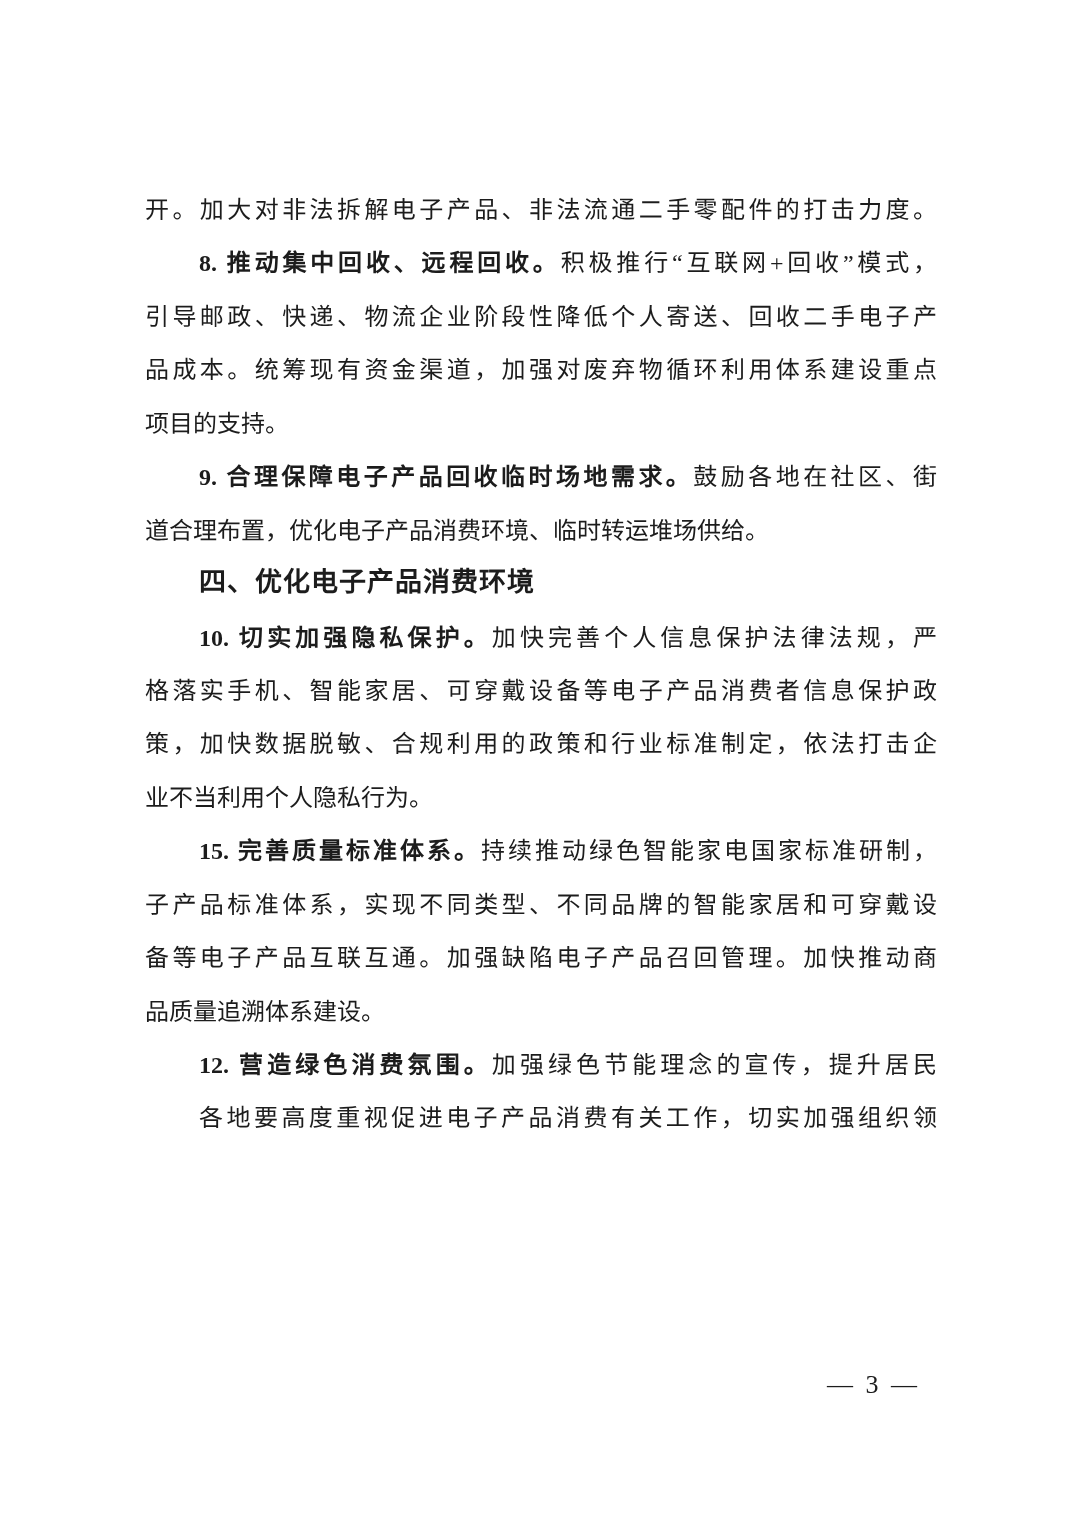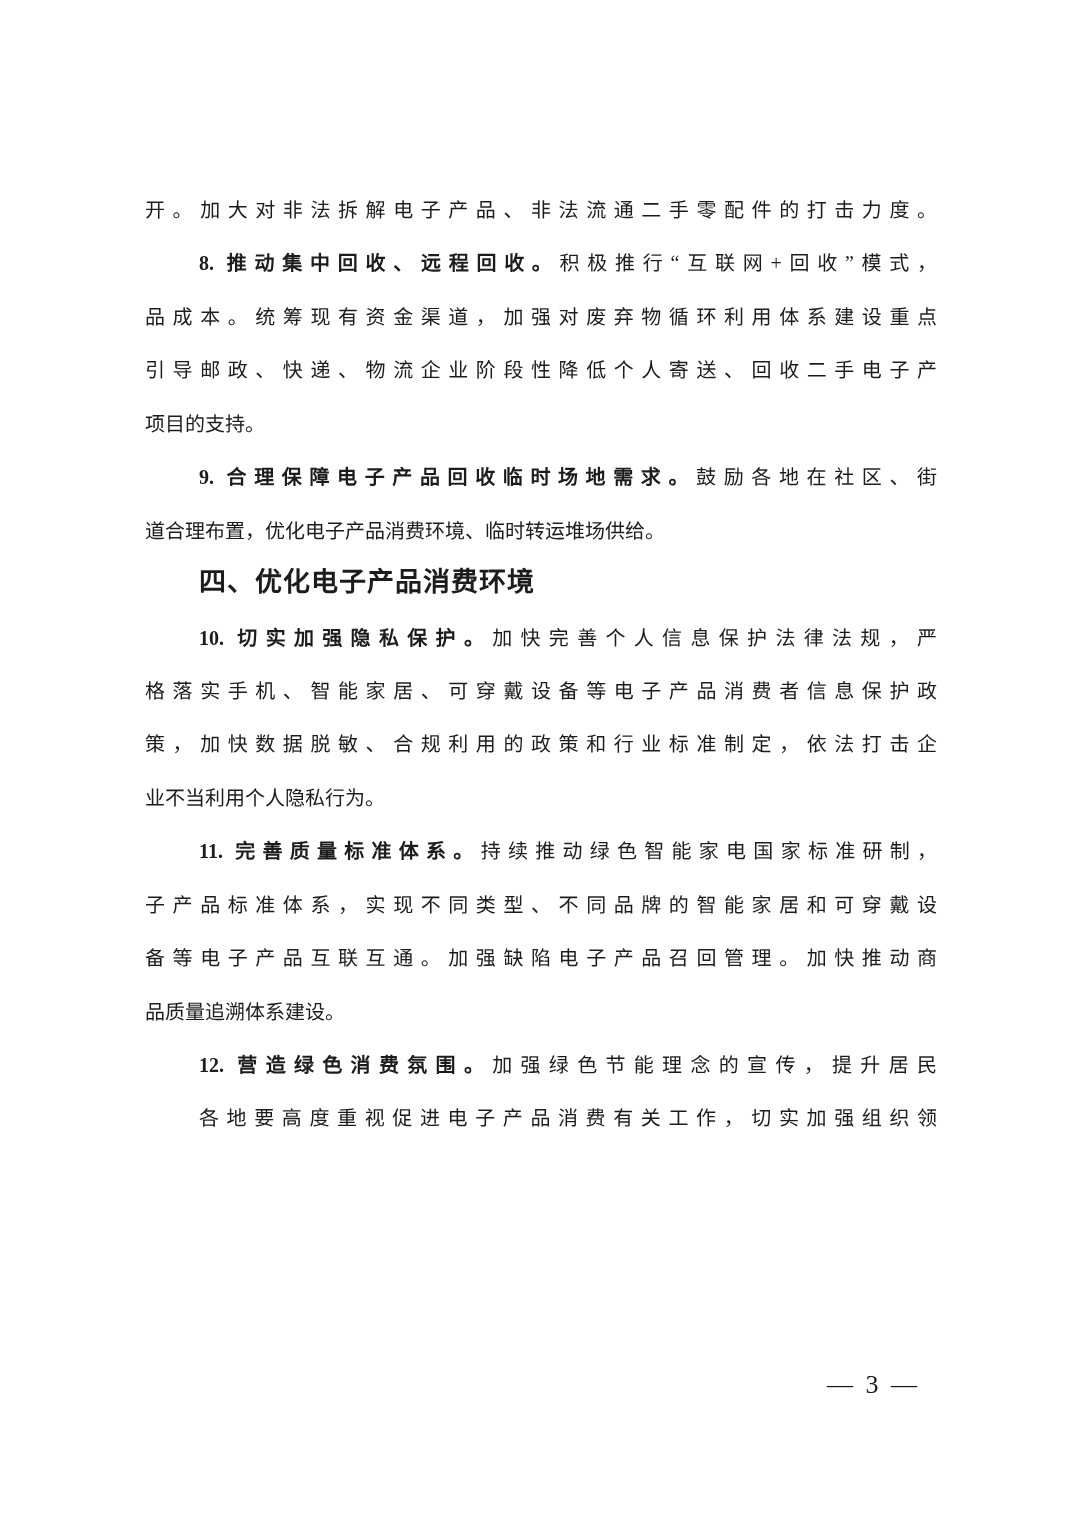--- a/index.html
+++ b/index.html
@@ -18,21 +18,21 @@
   }
   .text-block {
     position: absolute;
     left: 145px;
     top: 184px;
     width: 792px;
   }
   .line {
     height: 53.45px;
     line-height: 53.45px;
-    font-size: 20px;
+    font-size: 24px;
     text-align: justify;
     text-align-last: left;
     white-space: normal;
     overflow: hidden;
   }
   .line.j {
     text-align-last: justify;
   }
   .line.ind {
     padding-left: 54px;
@@ -58,31 +58,31 @@
     font-family: "Liberation Serif", "DejaVu Serif", serif;
   }
 </style>
 </head>
 <body>
 
 <div class="page">
   <div class="text-block">
       <div class="line j"><span>开。加大对非法拆解电子产品、非法流通二手零配件的打击力度。</span></div>
       <div class="line j ind"><span class="lead">8. 推动集中回收、远程回收。</span><span>积极推行“互联网+回收”模式，</span></div>
+      <div class="line j"><span>引导邮政、快递、物流企业阶段性降低个人寄送、回收二手电子产</span></div>
       <div class="line j"><span>品成本。统筹现有资金渠道，加强对废弃物循环利用体系建设重点</span></div>
-      <div class="line j"><span>引导邮政、快递、物流企业阶段性降低个人寄送、回收二手电子产</span></div>
       <div class="line"><span>项目的支持。</span></div>
       <div class="line j ind"><span class="lead">9. 合理保障电子产品回收临时场地需求。</span><span>鼓励各地在社区、街</span></div>
       <div class="line"><span>道合理布置，优化电子产品消费环境、临时转运堆场供给。</span></div>
       <div class="line ind heading"><span class="lead">四、优化电子产品消费环境</span></div>
       <div class="line j ind"><span class="lead">10. 切实加强隐私保护。</span><span>加快完善个人信息保护法律法规，严</span></div>
       <div class="line j"><span>格落实手机、智能家居、可穿戴设备等电子产品消费者信息保护政</span></div>
       <div class="line j"><span>策，加快数据脱敏、合规利用的政策和行业标准制定，依法打击企</span></div>
       <div class="line"><span>业不当利用个人隐私行为。</span></div>
-      <div class="line j ind"><span class="lead">11. 完善质量标准体系。</span><span>持续推动绿色智能家电国家标准研制，</span></div>
+      <div class="line j ind"><span class="lead">15. 完善质量标准体系。</span><span>持续推动绿色智能家电国家标准研制，</span></div>
       <div class="line j"><span>子产品标准体系，实现不同类型、不同品牌的智能家居和可穿戴设</span></div>
       <div class="line j"><span>备等电子产品互联互通。加强缺陷电子产品召回管理。加快推动商</span></div>
       <div class="line"><span>品质量追溯体系建设。</span></div>
       <div class="line j ind"><span class="lead">12. 营造绿色消费氛围。</span><span>加强绿色节能理念的宣传，提升居民</span></div>
       <div class="line j ind"><span>各地要高度重视促进电子产品消费有关工作，切实加强组织领</span></div>
     </div>
   <div class="page-num">— 3 —</div>
 </div>
 
 </body></html>

